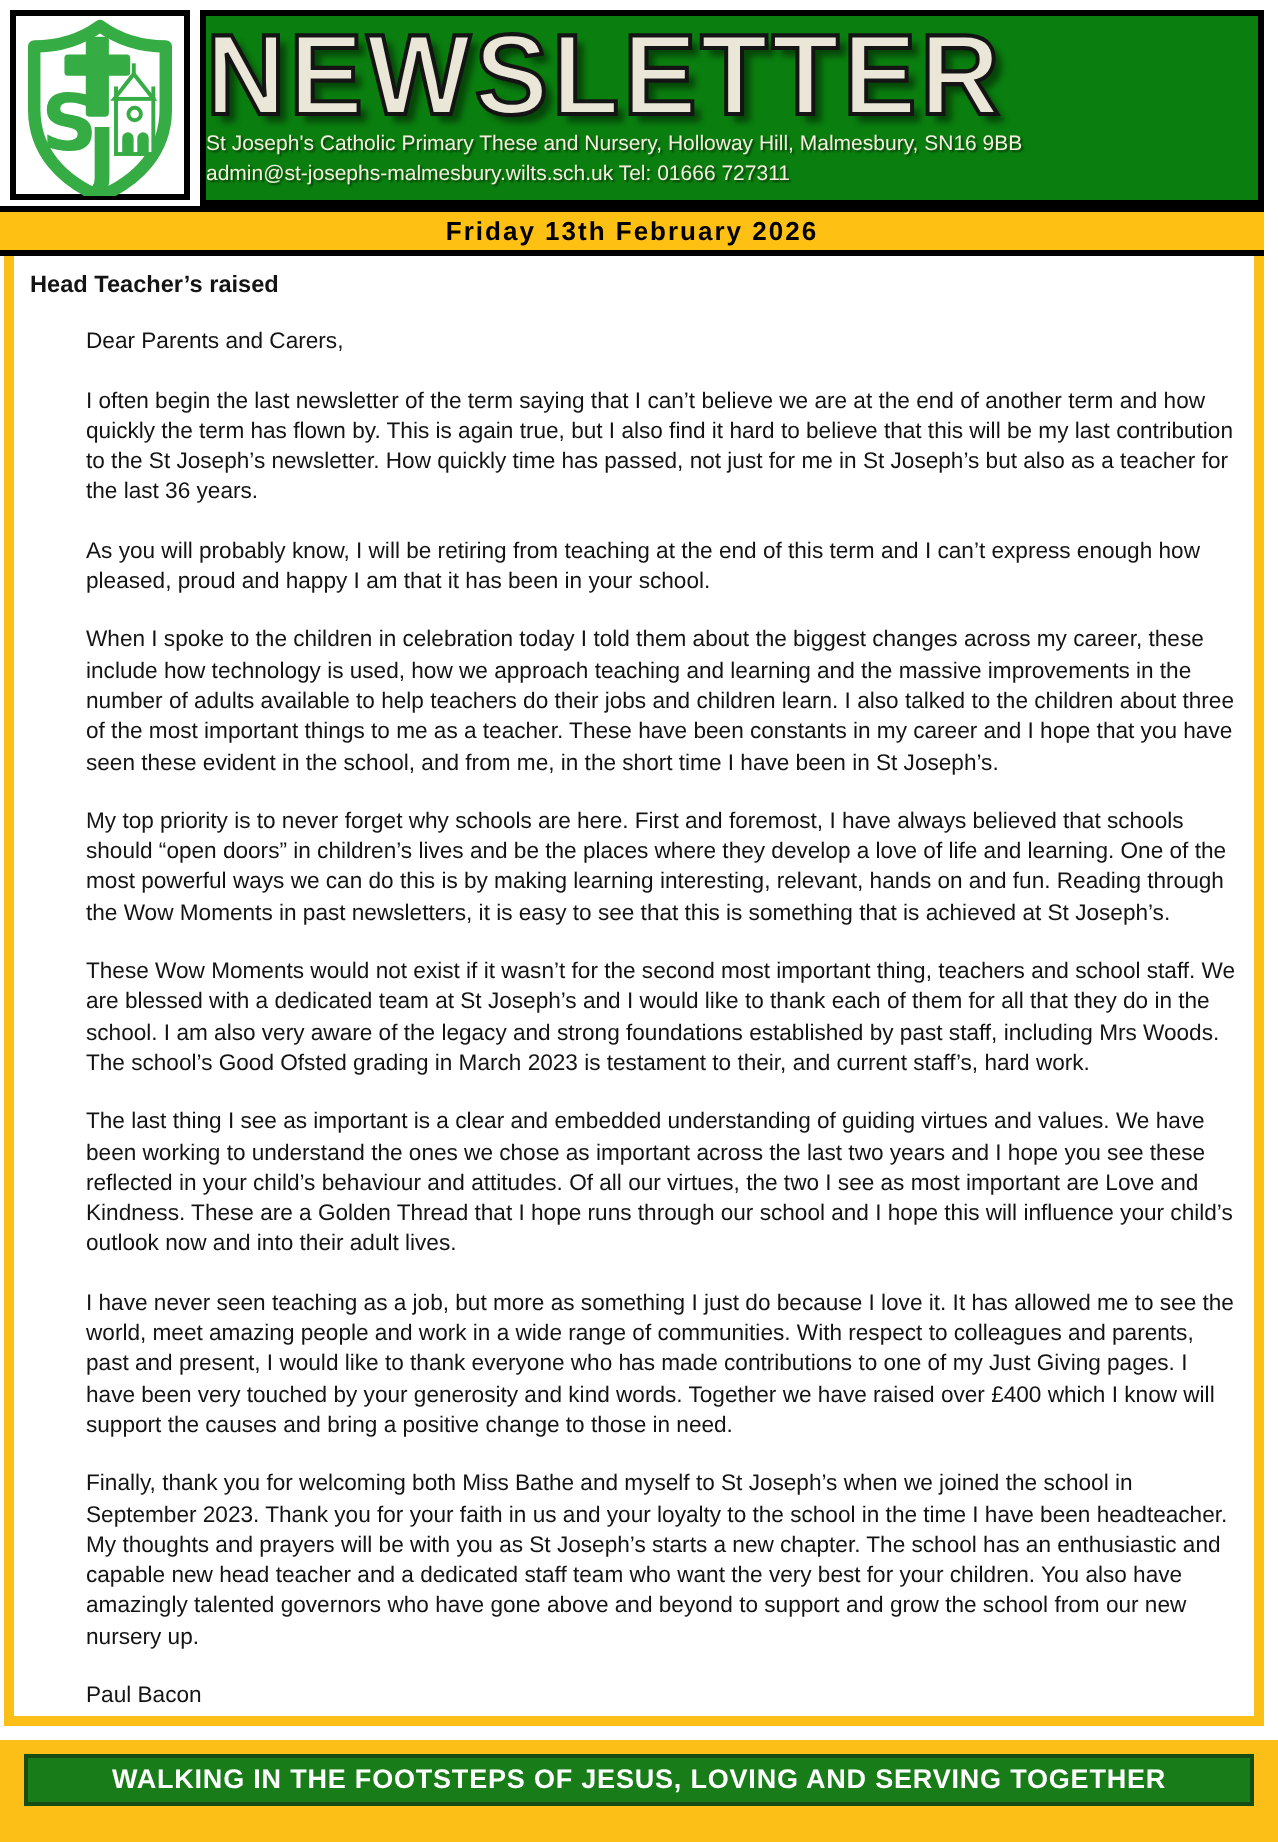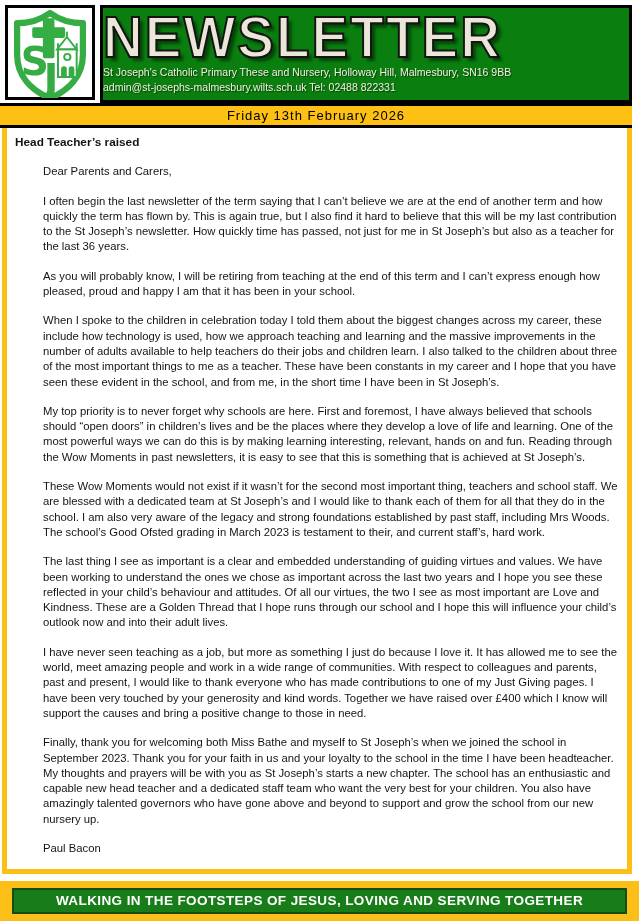--- a/index.html
+++ b/index.html
@@ -51,21 +51,21 @@
     text-shadow: 1px 1px 1px rgba(0,0,0,0.5);
   }
   
   .date-bar {
     margin-right: 7px;
     border-top: 3px solid #000;
     border-bottom: 3px solid #000;
     background: #fdc013;
     height: 25px;
     text-align: center;
-    font-weight: 400;
+    font-weight: 700;
     font-size: 13px;
     letter-spacing: 1px;
     line-height: 19px;
     color: #000;
   }
   
   .content {
     flex: 1;
     margin: 0 7px 0 2px;
     border-left: 5px solid #fcbf17;
@@ -77,21 +77,21 @@
     line-height: 15.3px;
     color: #141414;
     overflow: hidden;
   }
   .content .heading { font-weight: bold; margin-bottom: 14px; font-size: 11.8px; }
   .content p { margin-bottom: 14px; padding-left: 28px; }
   .content p.signature { margin-bottom: 6px; }
   
   .footer-gap { height: 7px; background: #fff; }
   .footer-band {
-    height: 40px;
+    height: 51px;
     background: #fcbf17;
     padding: 7px 12px;
     flex: 0 0 auto;
   }
   .motto-bar {
     height: 26px;
     background: #187d18;
     border: 2px solid #134d13;
     color: #fff;
     font-weight: bold;
@@ -125,21 +125,21 @@
           <path d="M57.5 77 v-9 a3.2 3.2 0 0 1 6.4 0 v9 z" fill="#35ac44" stroke="none"></path>
           <path d="M66 77 v-9 a3.2 3.2 0 0 1 6.4 0 v9 z" fill="#35ac44" stroke="none"></path>
         </g>
         <text x="12" y="75" font-family="DejaVu Sans, sans-serif" font-weight="bold" font-size="44" fill="#35ac44">S</text>
         <text x="38" y="94" font-family="DejaVu Sans, sans-serif" font-weight="bold" font-size="44" fill="#35ac44">J</text>
       </svg>
     </div>
     <div class="masthead">
       <div class="masthead-title">NEWSLETTER</div>
       <div class="masthead-addr">St Joseph's Catholic Primary These and Nursery, Holloway Hill, Malmesbury, SN16 9BB</div>
-      <div class="masthead-addr">admin@st-josephs-malmesbury.wilts.sch.uk   Tel: 02488 822331</div>
+      <div class="masthead-addr">admin@st-josephs-malmesbury.wilts.sch.uk   Tel: 01666 727311</div>
     </div>
   </div>
 
   <div class="date-bar">Friday 13th February 2026</div>
 
   <div class="content">
     <div class="heading">Head Teacher’s raised</div>
     <p>Dear Parents and Carers,</p>
     <p>I often begin the last newsletter of the term saying that I can’t believe we are at the end of another term and how quickly the term has flown by.  This is again true, but I also find it hard to believe that this will be my last contribution to the St Joseph’s newsletter. How quickly time has passed, not just for me in St Joseph’s but also as a teacher for the last 36 years.</p>
     <p>As you will probably know, I will be retiring from teaching at the end of this term and I can’t express enough how pleased, proud and happy I am that it has been in your school.</p>

